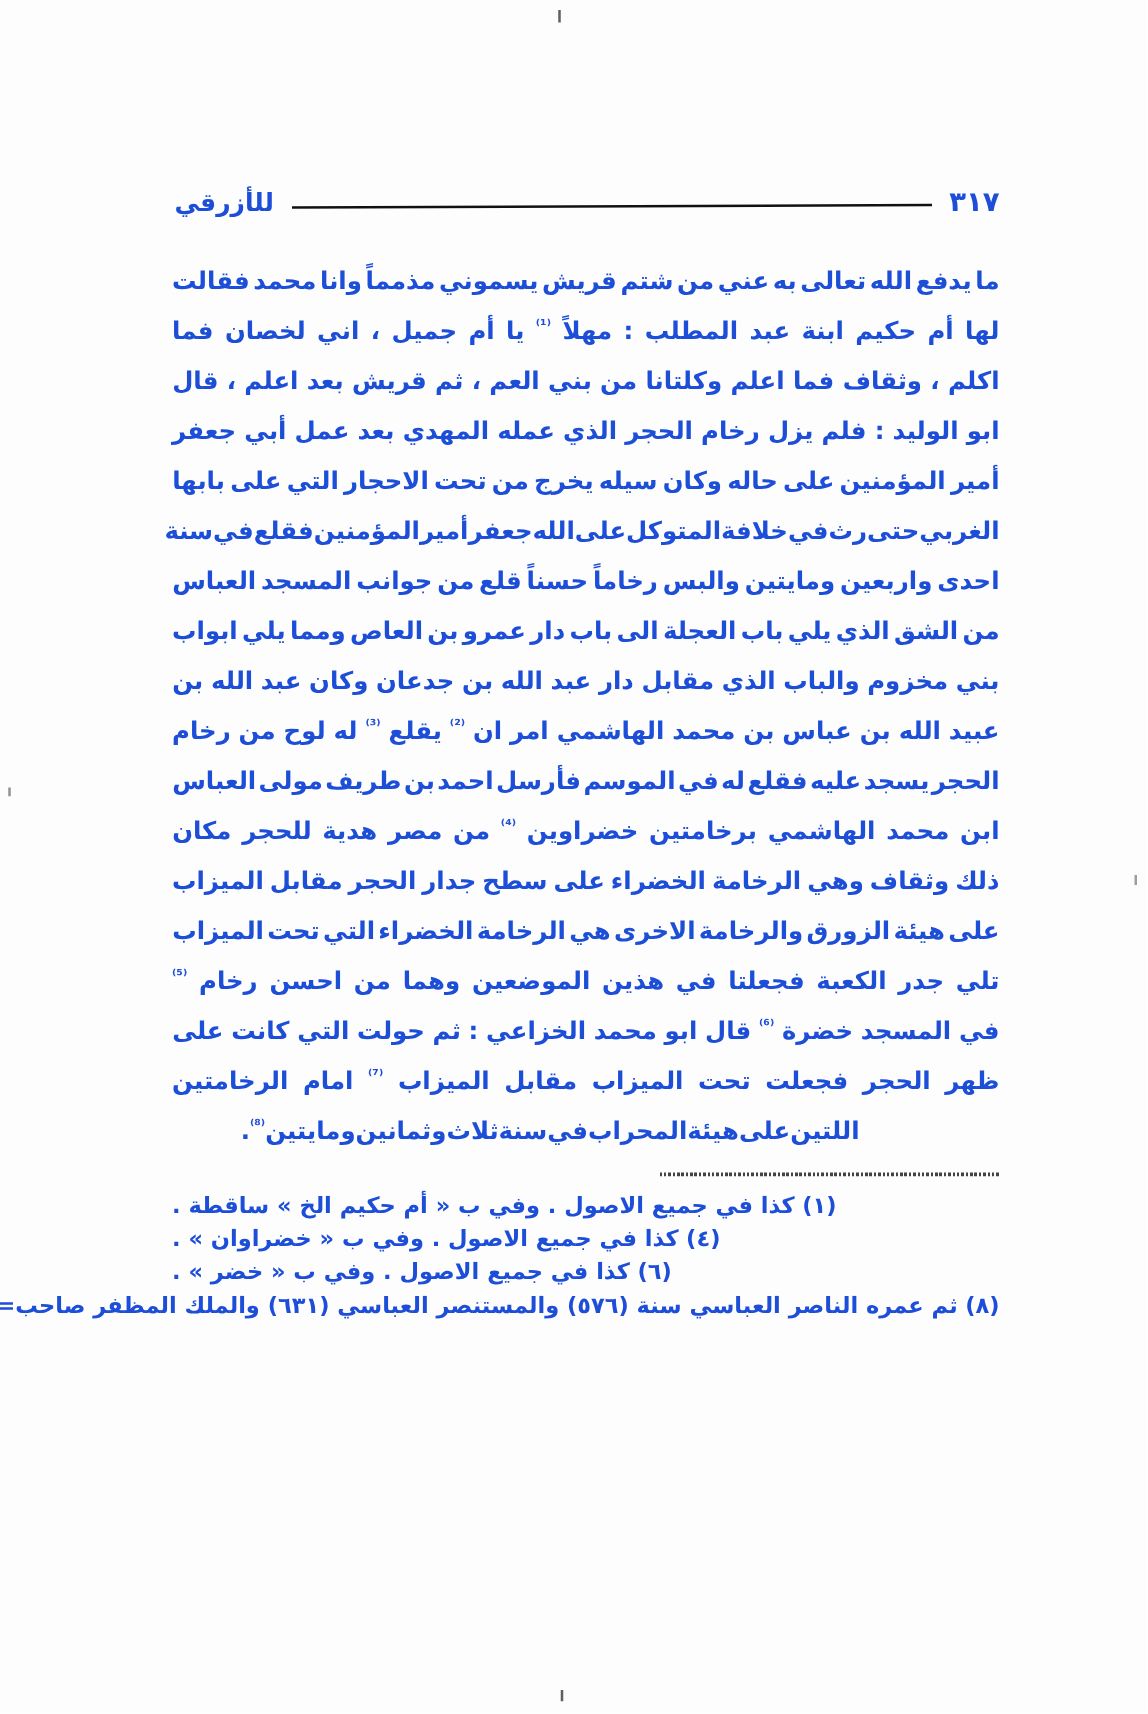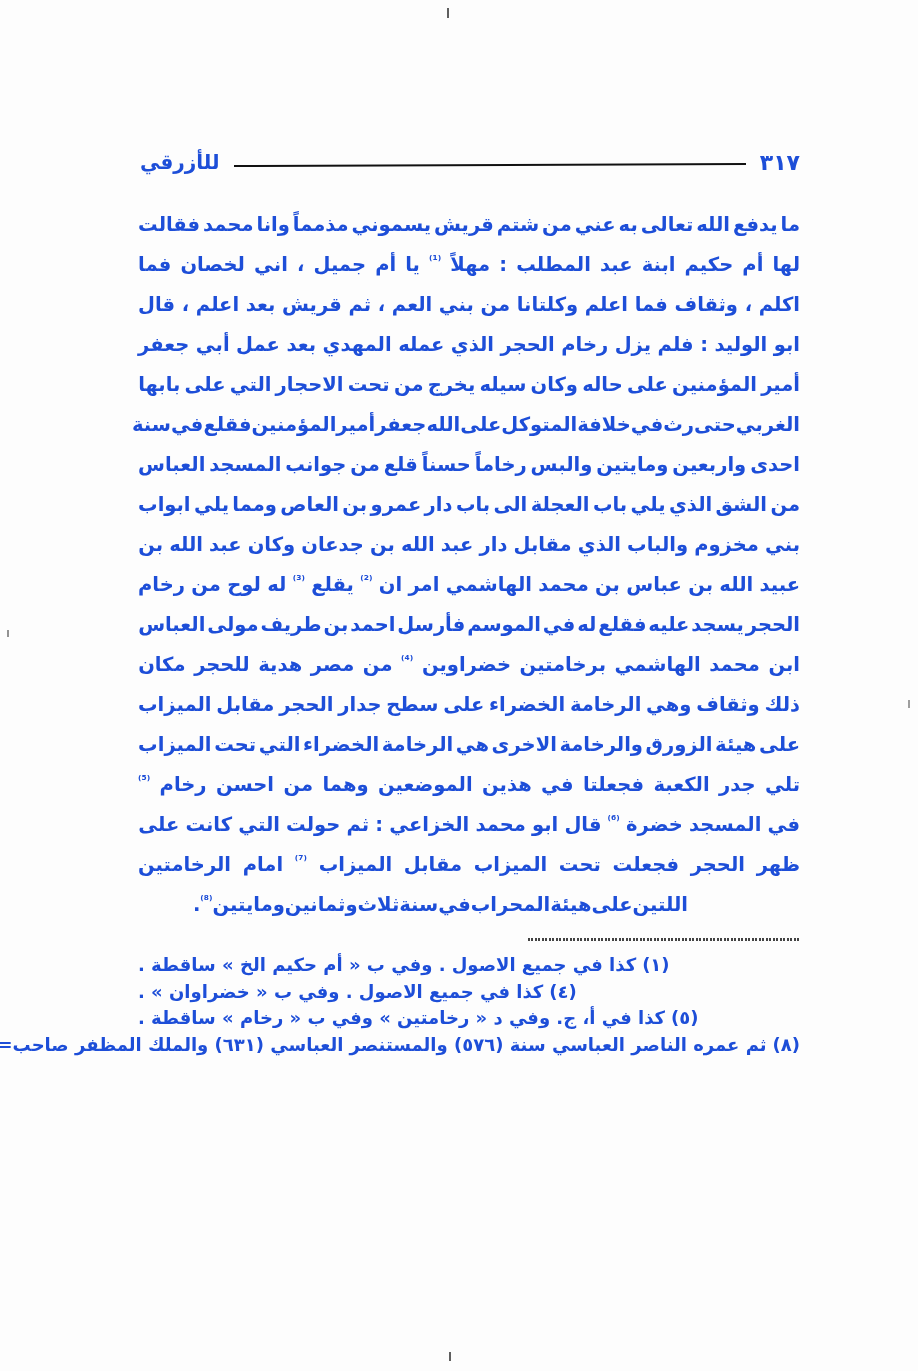--- a/index.html
+++ b/index.html
@@ -429,17 +429,17 @@
         <span class="w sup">⁽⁸⁾</span>
         <span class="w">.</span>
       </div>
     </div>
 
   <div class="fn-rule"></div>
 
   <div class="footnotes" id="footnotes">
       <div class="fn-line"><span class="fn-num">(١)</span><span>كذا في جميع الاصول . وفي ب « أم حكيم الخ » ساقطة .</span></div>
       <div class="fn-line"><span class="fn-num">(٤)</span><span>كذا في جميع الاصول . وفي ب « خضراوان » .</span></div>
-      <div class="fn-line"><span class="fn-num">(٥)</span><span>كذا في أ، ج. وفي د « رخامتين » وفي ب « رخام » ساقطة .</span></div>
+      <div class="fn-line"><span class="fn-num">(٦)</span><span>كذا في جميع الاصول . وفي ب « خضر » .</span></div>
       <div class="fn-line wide"><span class="fn-num">(٨)</span><span>ثم عمره الناصر العباسي سنة (٥٧٦) والمستنصر العباسي (٦٣١) والملك المظفر صاحب=</span></div>
     </div>
 
 </div>
 
 </body></html>

